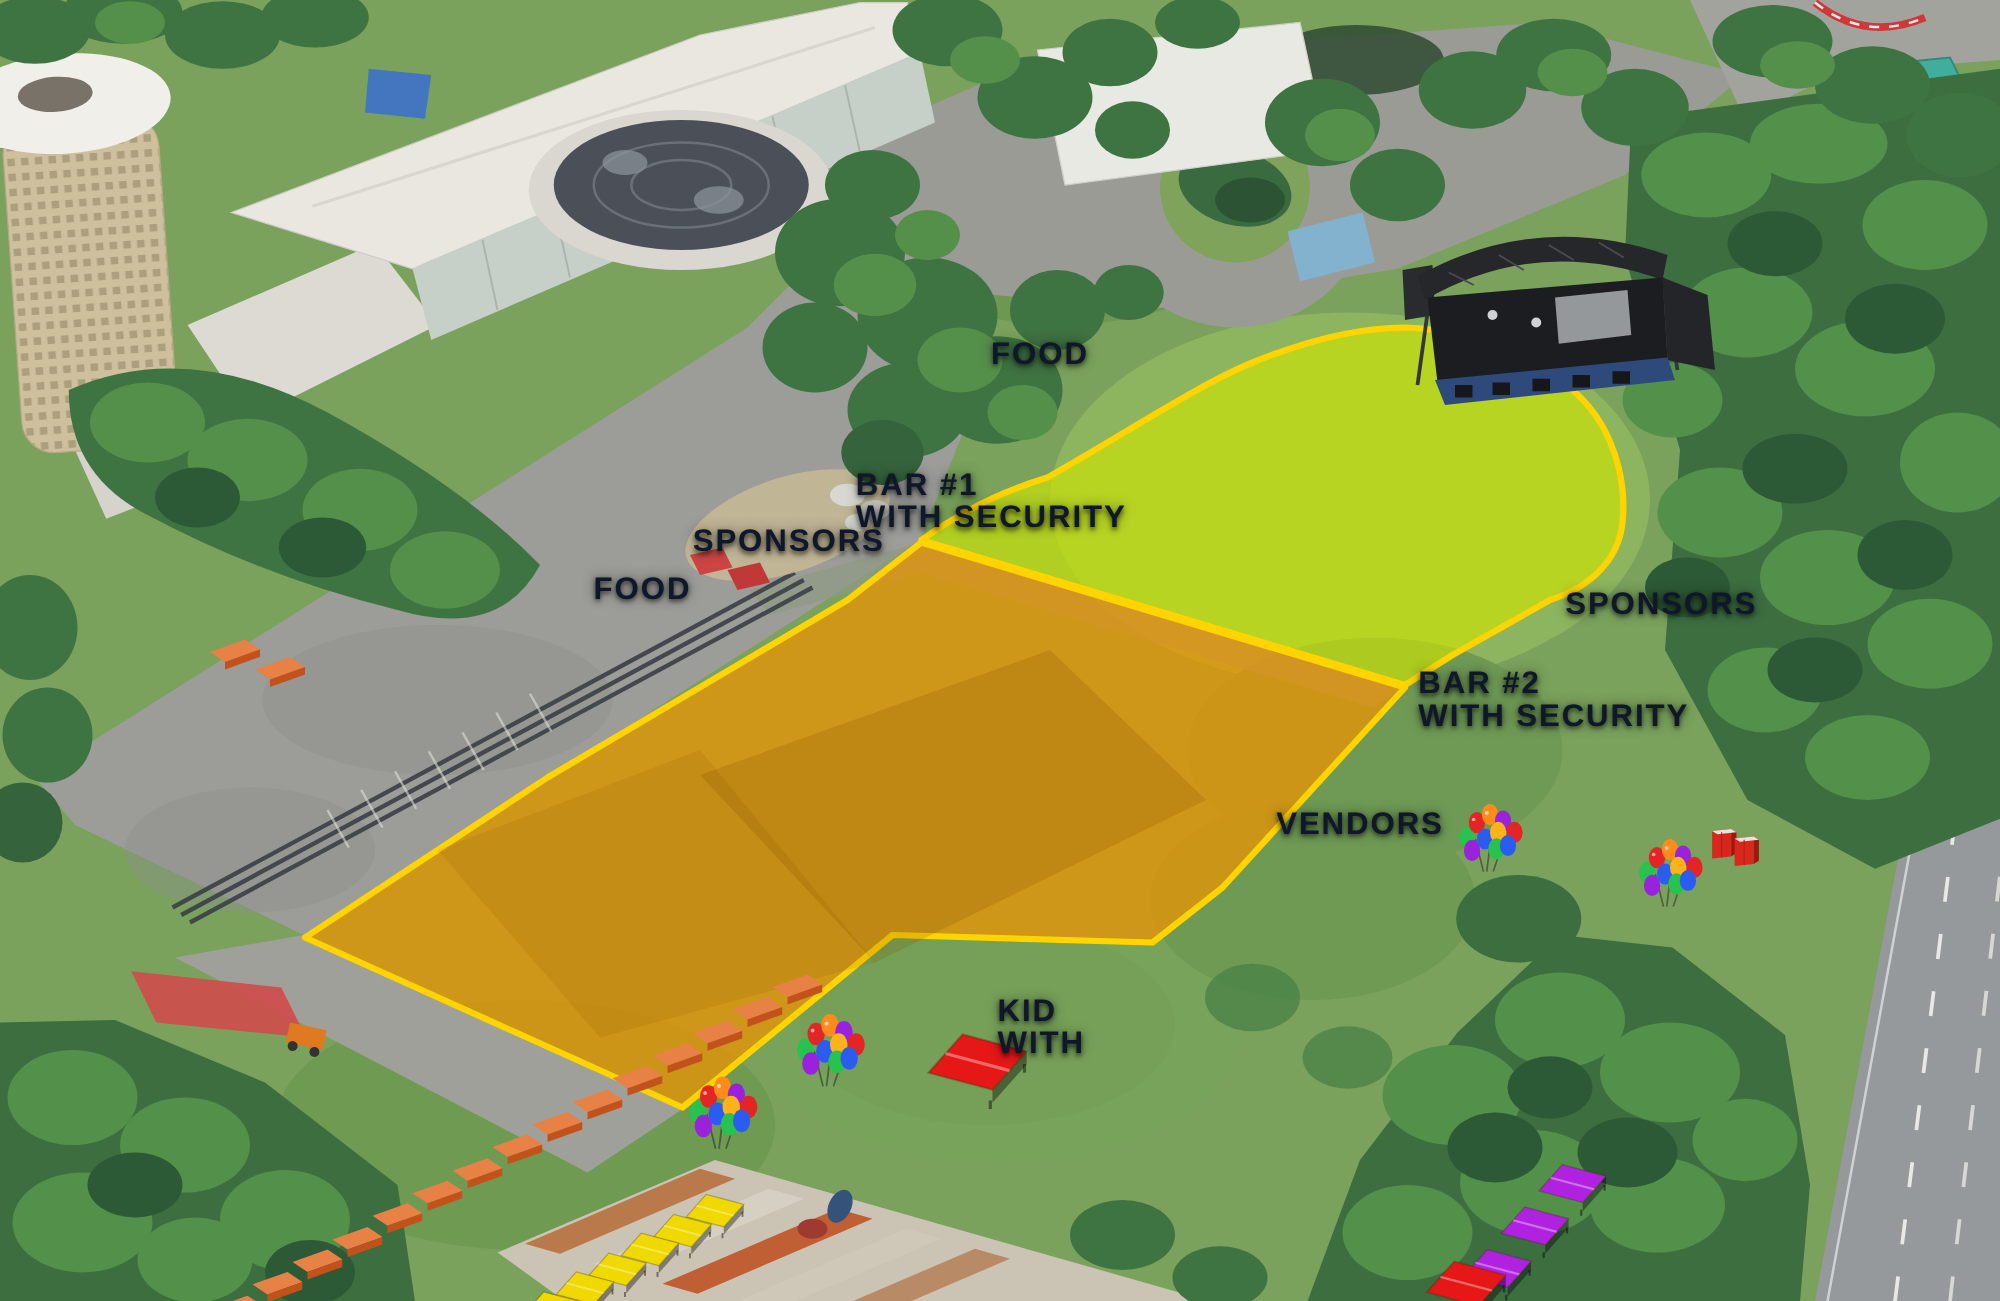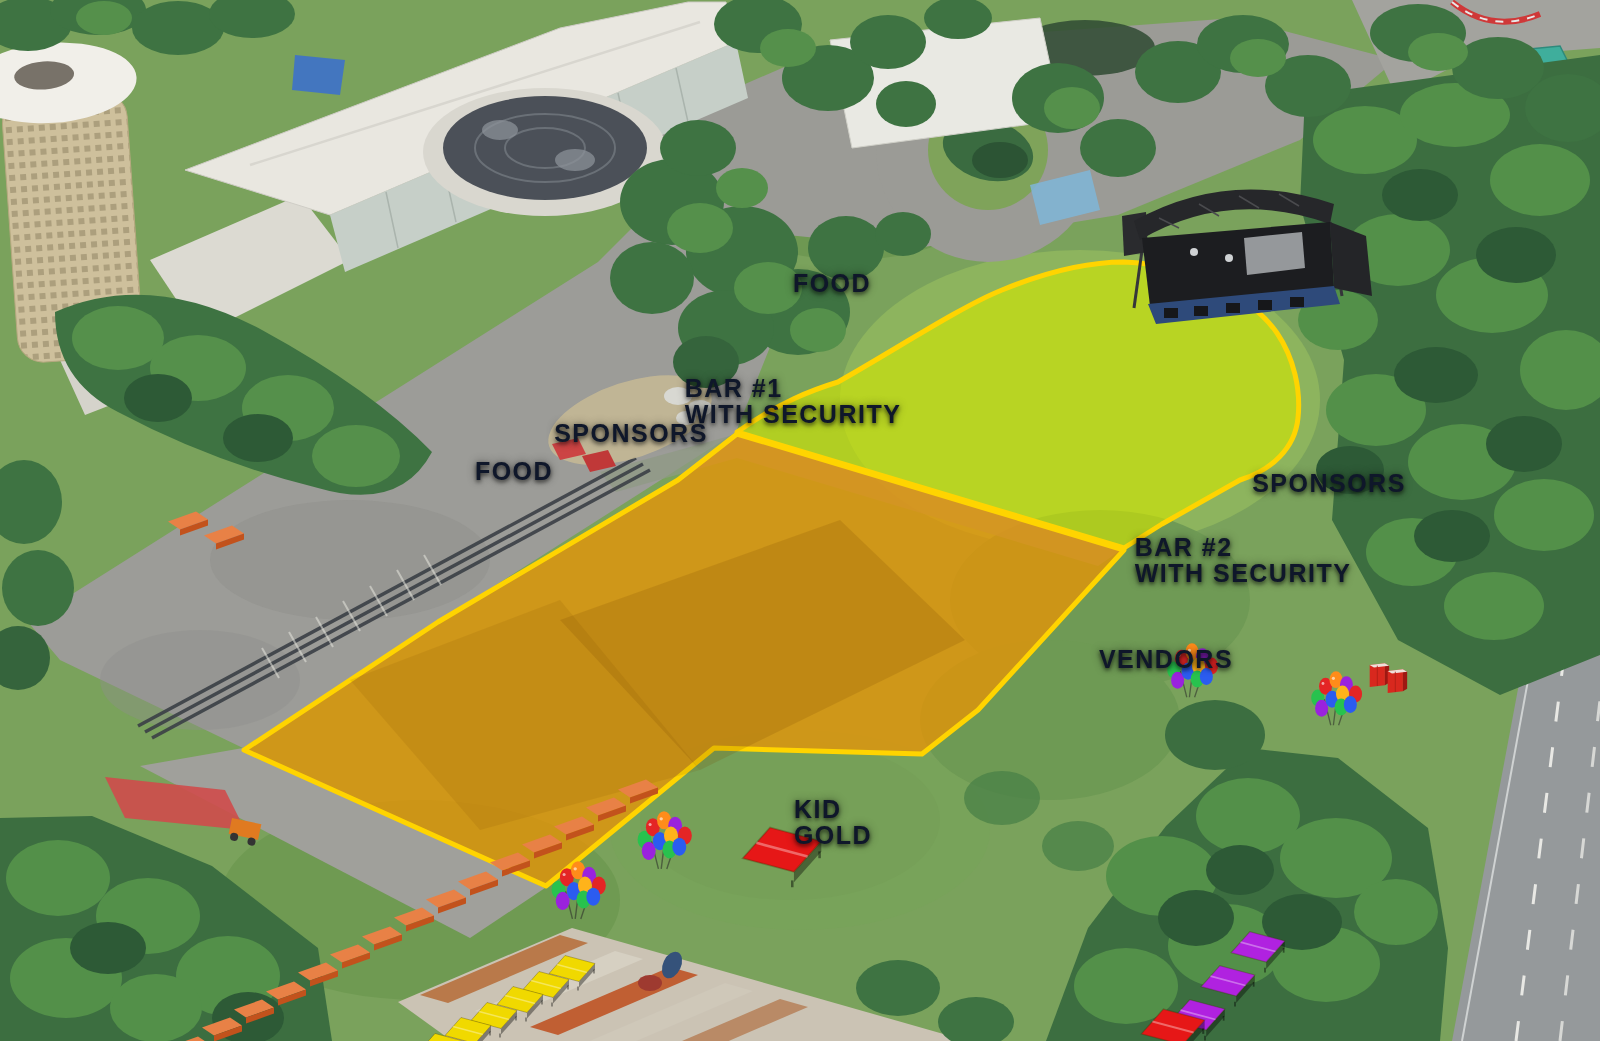--- a/index.html
+++ b/index.html
@@ -465,20 +465,20 @@
 
 
 
   <div class="lbl" style="left:1329px;top:483px">SPONSORS</div>
 
   <div class="lbl" style="left:1243px;top:560px">
     <div>BAR #2</div>
     <div>WITH SECURITY</div>
   </div>
 
-  <div class="lbl" style="left:1166px;top:659px">VENDORS</div>
+  <div class="lbl" style="left:1088px;top:659px">VENDORS</div>
 
   <div class="lbl" style="left:833px;top:822px">
     <div>KID</div>
-    <div>GOLD</div>
+    <div>WITH</div>
   </div>
 
 </div>
 
 </body></html>

